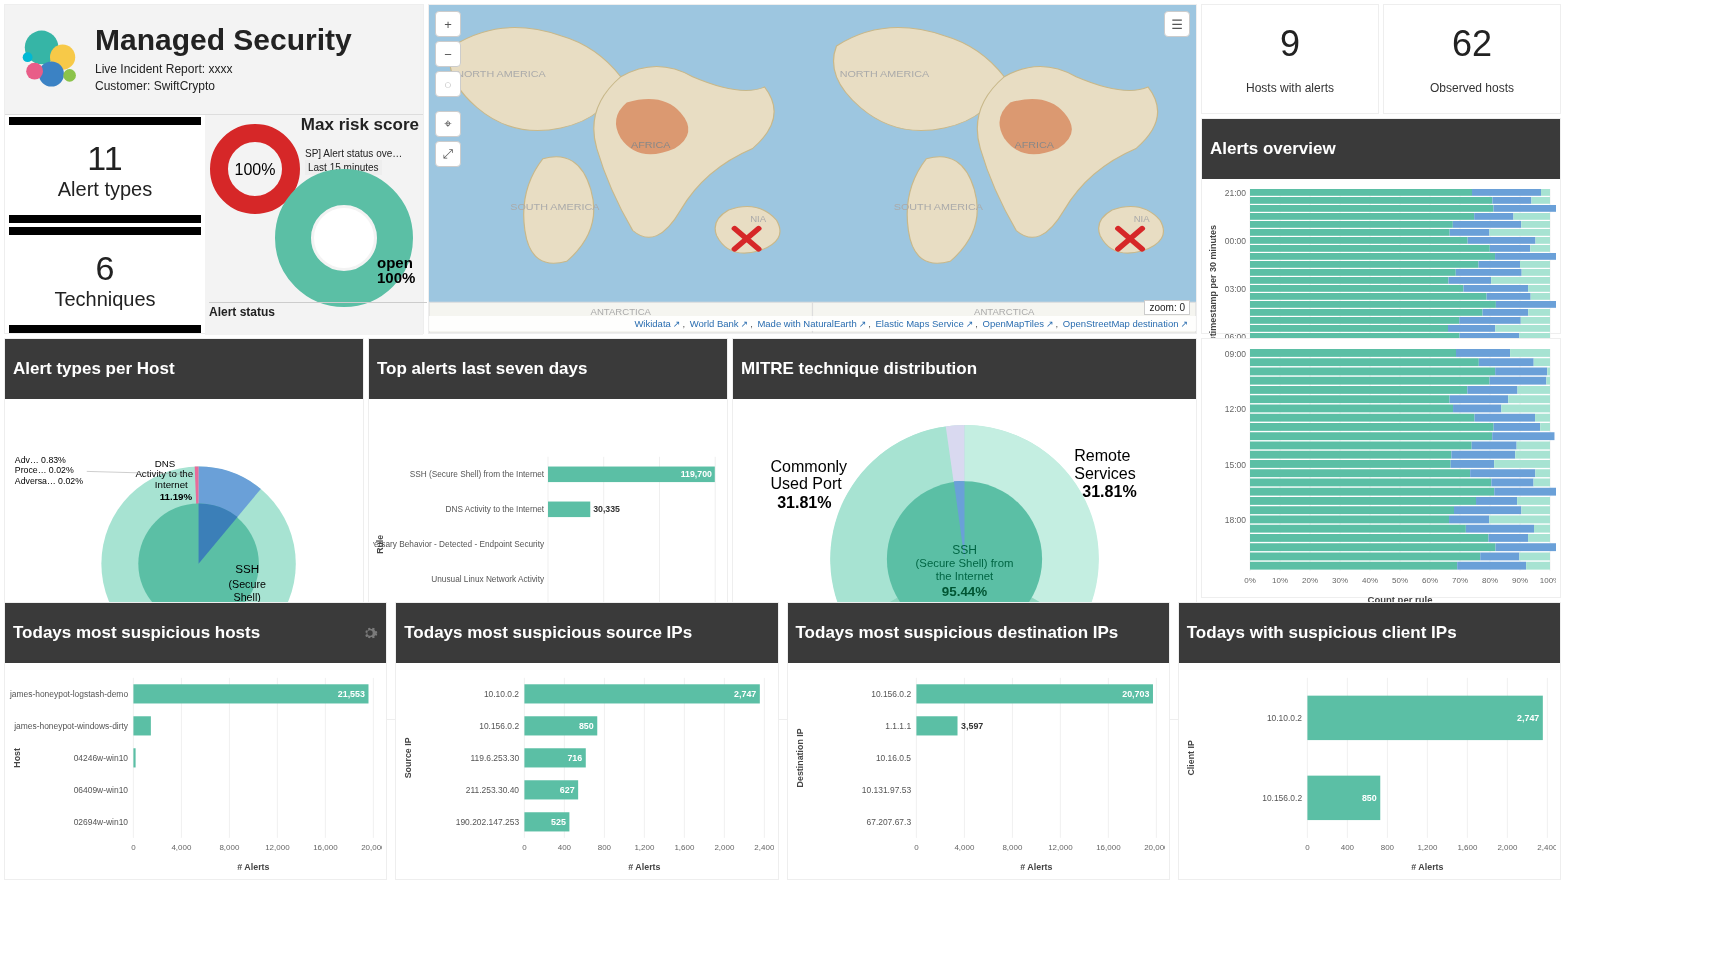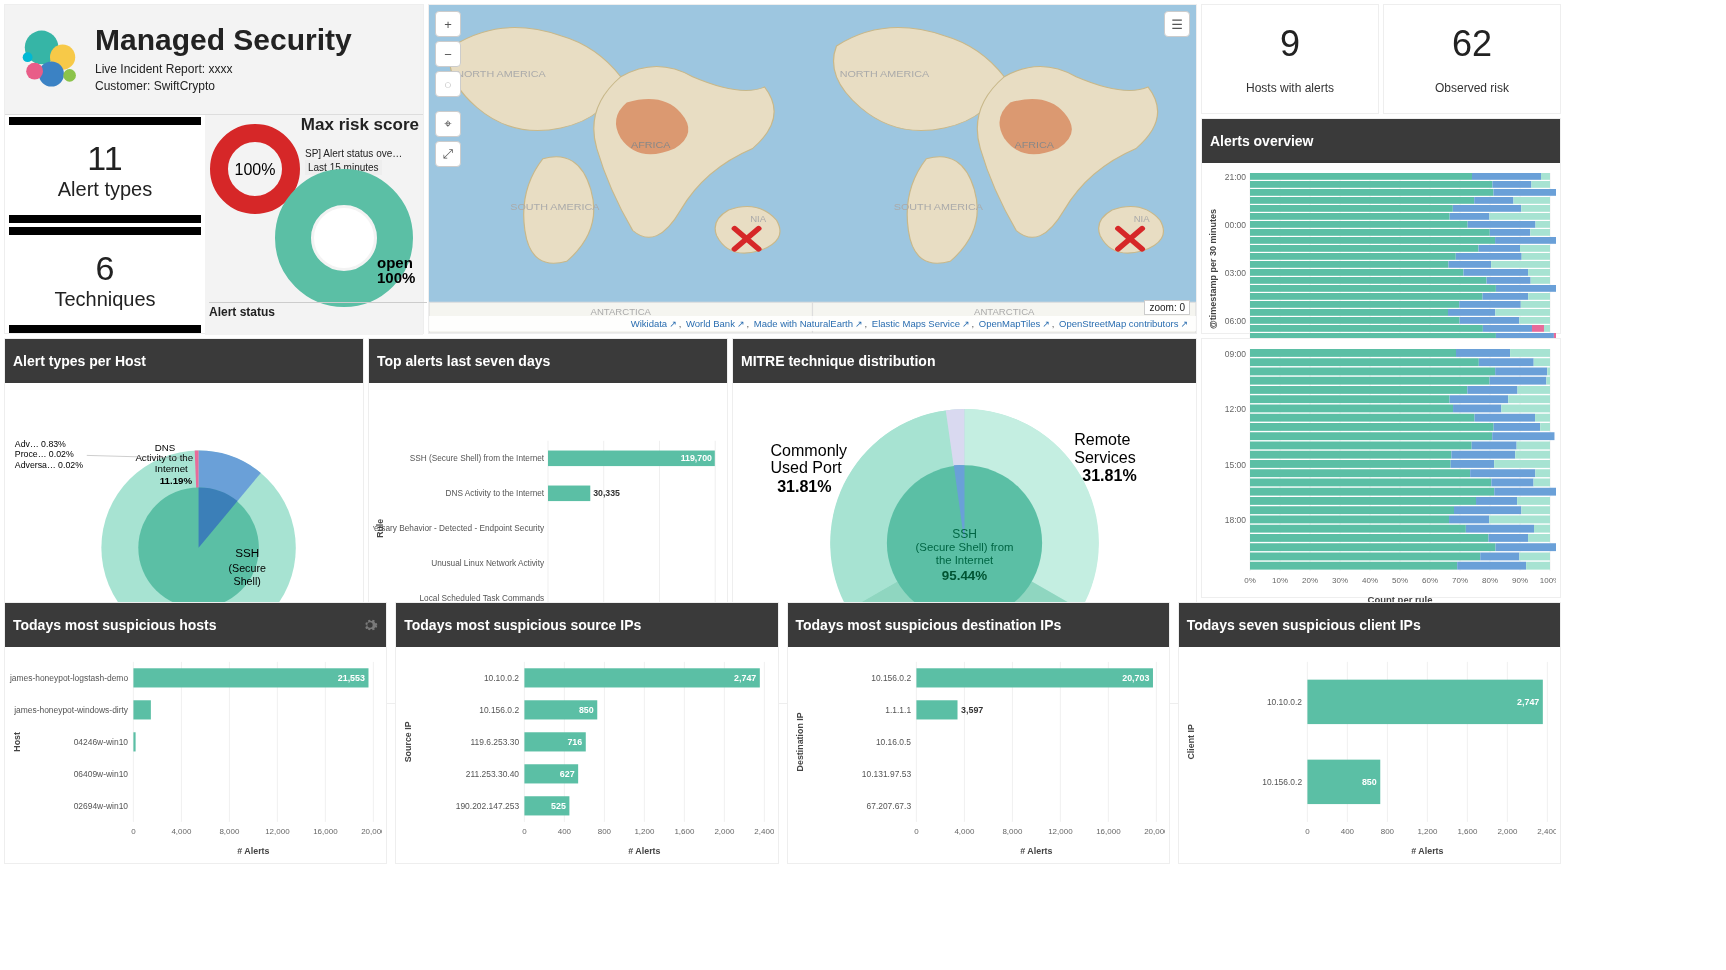--- a/index.html
+++ b/index.html
@@ -15,21 +15,21 @@
     --light-grey:#f0f0f0;
     --border:#d8d8d8;
     --water:#9dc6e0;
     --land:#e8ddc3;
     --land-dark:#db9971;
     font-family:"Helvetica Neue",Arial,sans-serif;
   }
   *{box-sizing:border-box}
   body{margin:0;background:var(--bg);color:#222;width:1726px;height:970px;overflow:hidden}
   .panel{background:#fff;border:1px solid #eee;position:relative;display:flex;flex-direction:column;padding:0}
-  .panel-header{background:var(--panel-header);color:#fff;font-size:14px;font-weight:600;padding:14px 8px;display:flex;align-items:center;justify-content:space-between}
+  .panel-header{background:var(--panel-header);color:#fff;font-size:17px;font-weight:600;padding:20px 8px;display:flex;align-items:center;justify-content:space-between}
   .panel-body{flex:1;position:relative;padding:4px}
   .metric{display:flex;flex-direction:column;align-items:center;justify-content:center;text-align:center}
   .metric .value{font-size:36px;font-weight:400}
   .metric .label{font-size:12px;color:#333;margin-top:16px}
 
   
   .root{
     display:grid;
     grid-template-columns: 420px 1fr 360px;
     grid-template-rows: 330px 260px 260px;
@@ -165,32 +165,32 @@
       <use href="#world" x="0"></use>
       <use href="#world" x="320"></use>
     </svg>
     <div class="zoom-badge">zoom: 0</div>
     <div class="map-attrib">
       <a class="link-out">Wikidata</a>,
       <a class="link-out">World Bank</a>,
       <a class="link-out">Made with NaturalEarth</a>,
       <a class="link-out">Elastic Maps Service</a>,
       <a class="link-out">OpenMapTiles</a>,
-      <a class="link-out">OpenStreetMap contributors</a>
+      <a class="link-out">OpenStreetMap destination</a>
     </div>
   </div>
 
   <div class="right-top">
     <div class="panel metric">
       <div class="value">9</div>
       <div class="label">Hosts with alerts</div>
     </div>
     <div class="panel metric">
       <div class="value">62</div>
-      <div class="label">Observed risk</div>
+      <div class="label">Observed hosts</div>
     </div>
     <div class="panel overview" style="grid-row:2/4">
       <div class="panel-header">
           <span>Alerts overview</span>
         </div>
       <div class="panel-body">
         <svg id="overview-svg" width="100%" height="100%" viewBox="0 0 350 440">
             <line x1="44" y1="4" x2="44" y2="196" stroke="#f2f2f2"></line>
             <line x1="74" y1="4" x2="74" y2="196" stroke="#f2f2f2"></line>
             <line x1="104" y1="4" x2="104" y2="196" stroke="#f2f2f2"></line>
@@ -639,21 +639,21 @@
             <rect x="140" y="125.2" width="0" height="21.599999999999998" fill="#5bbfa5"></rect>
             <text x="134" y="139" font-size="9.5" fill="#555" text-anchor="end">10.131.97.53</text>
             <rect x="140" y="161.2" width="0" height="21.599999999999998" fill="#5bbfa5"></rect>
             <text x="134" y="175" font-size="9.5" fill="#555" text-anchor="end">67.207.67.3</text>
             <text x="275" y="226" font-size="10" fill="#444" text-anchor="middle" font-weight="600"># Alerts</text>
             <text transform="translate(12 100) rotate(-90)" font-size="10" fill="#444" text-anchor="middle" font-weight="600">Destination IP</text>
           </svg></div>
     </div>
     <div class="panel">
       <div class="panel-header">
-          <span>Todays seven suspicious client IPs</span>
+          <span>Todays with suspicious client IPs</span>
         </div>
       <div class="panel-body"><svg class="hbar" viewBox="0 0 420 230" width="100%" height="100%">
             <line x1="140" y1="10" x2="140" y2="190" stroke="#eee"></line>
             <text x="140" y="204" font-size="9" fill="#666" text-anchor="middle">0</text>
             <line x1="185" y1="10" x2="185" y2="190" stroke="#eee"></line>
             <text x="185" y="204" font-size="9" fill="#666" text-anchor="middle">400</text>
             <line x1="230" y1="10" x2="230" y2="190" stroke="#eee"></line>
             <text x="230" y="204" font-size="9" fill="#666" text-anchor="middle">800</text>
             <line x1="275" y1="10" x2="275" y2="190" stroke="#eee"></line>
             <text x="275" y="204" font-size="9" fill="#666" text-anchor="middle">1,200</text>

